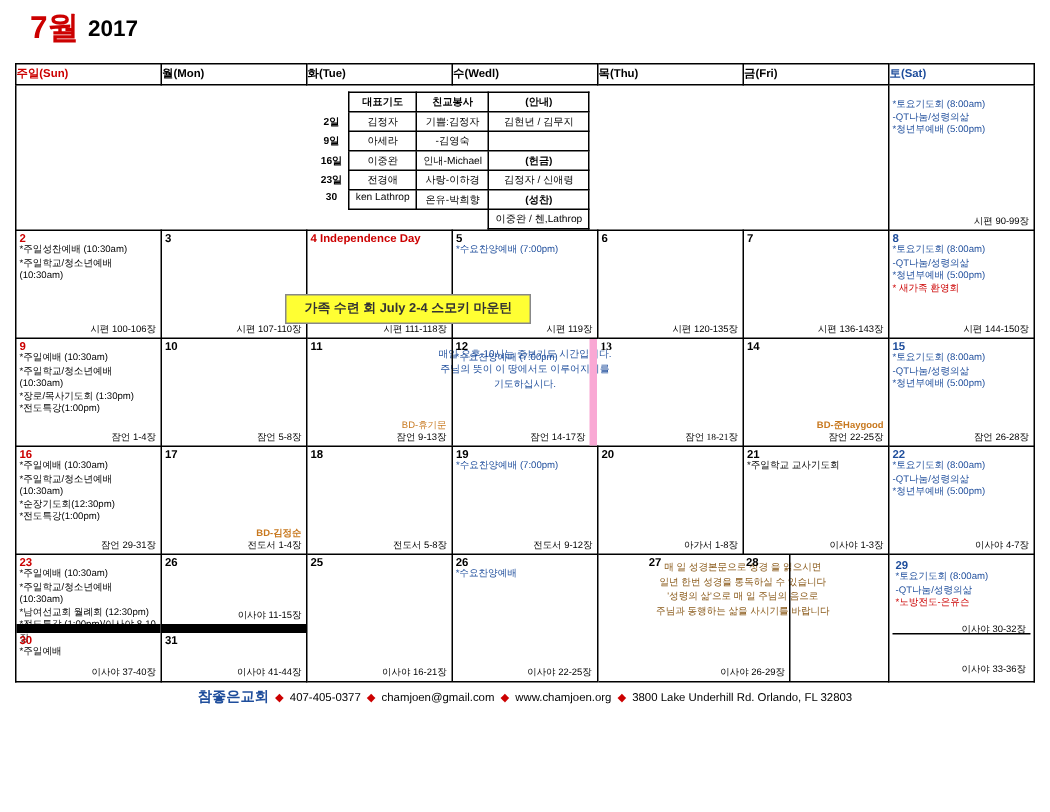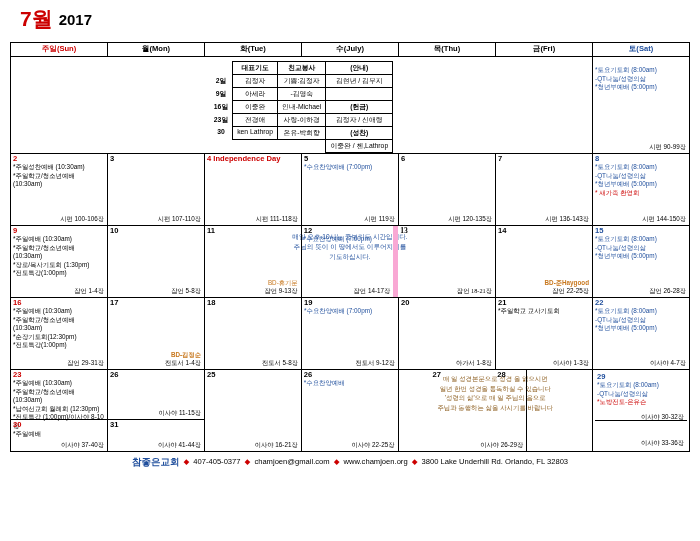--- a/index.html
+++ b/index.html
@@ -23,21 +23,21 @@
   .hdr-month { font-size:21px; font-weight:bold; color:#cc0000; margin-left:10px; line-height:1.25; }
   .hdr-year { font-size:15px; font-weight:bold; margin-left:6px; line-height:1.8; }
   .hdr-verse {
     margin-left:auto; text-align:left; font-size:7.3px; line-height:1.45;
     color:#cc0000; padding-top:2px; max-width:330px;
   }
 
   
   table.cal { width:680px; border-collapse:collapse; table-layout:fixed; margin-top:2px; }
   table.cal td, table.cal th { border:1px solid #000; vertical-align:top; }
-  th.dow { height:14px; font-size:7.6px; font-weight:bold; padding:1px 0 1px 0; text-align:center; }
+  th.dow { height:14px; font-size:7.6px; font-weight:bold; padding:1px 0 1px 0; text-align:left; }
   th.sun { color:#cc0000; }
   th.sat { color:#1f4e9c; }
   th.wk  { color:#000; }
   col.c { width:97px; }
 
   td.cell { height:72px; padding:0; position:relative; }
   .dnum { font-size:7.6px; font-weight:bold; padding:1px 0 0 2px; line-height:1.1; }
   .dnum.red { color:#cc0000; }
   .dnum.blue { color:#1f4e9c; }
   .ev { font-size:6.4px; line-height:1.32; padding:0 2px; }
@@ -74,21 +74,21 @@
     font-size:6.6px; color:#1f4e9c; line-height:1.5; text-align:center;
     padding:6px 4px 0 4px;
   }
   .midnote2 {
     font-size:6.4px; color:#8a5a1a; line-height:1.5; text-align:center;
     padding:4px 4px 0 4px;
   }
 
   
   .halfcell { position:relative; height:100%; }
-  .hc-top { border-bottom:1px solid #000000; height:50%; position:relative; }
+  .hc-top { border-bottom:6px solid #000000; height:50%; position:relative; }
   .hc-bot { height:50%; position:relative; }
 
   
   .footer {
     margin-top:4px; text-align:center; font-size:7.6px; line-height:1.3;
     display:flex; align-items:center; justify-content:center; gap:4px;
   }
   .footer .cname { color:#1f4e9c; font-weight:bold; font-size:9.5px; }
   .footer .sep { color:#cc0000; }
   .footer .ftxt { color:#000; }
@@ -111,21 +111,21 @@
         <col class="c">
         <col class="c">
         <col class="c">
         <col class="c">
     </colgroup>
     <tbody>
         <tr>
       <th class="dow sun">주일(Sun)</th>
       <th class="dow wk">월(Mon)</th>
       <th class="dow wk">화(Tue)</th>
-      <th class="dow wk">수(July)</th>
+      <th class="dow wk">수(Wedl)</th>
       <th class="dow wk">목(Thu)</th>
       <th class="dow wk">금(Fri)</th>
       <th class="dow sat">토(Sat)</th>
     </tr>
 
     <tr>
       <td class="roster" colspan="6">
         <div class="ros-wrap">
           <table class="ros">
             <tbody>
@@ -375,20 +375,21 @@
           </div>
           <div class="hc-bot" style="height:38%;border-top:1px solid #000;">
             <div class="bible">이사야 33-36장</div>
           </div>
         </div>
       </td>
     </tr>
   </tbody>
     </table>
 
+  <div class="banner" style="top:196px; left:190px; transform:none;">가족 수련 회  July 2-4 스모키 마운틴</div>
 
   <div class="footer">
     <span class="cname">참좋은교회</span>
     <span class="sep">◆</span>
     <span class="ftxt">407-405-0377</span>
     <span class="sep">◆</span>
     <span class="ftxt">chamjoen@gmail.com</span>
     <span class="sep">◆</span>
     <span class="ftxt">www.chamjoen.org</span>
     <span class="sep">◆</span>

